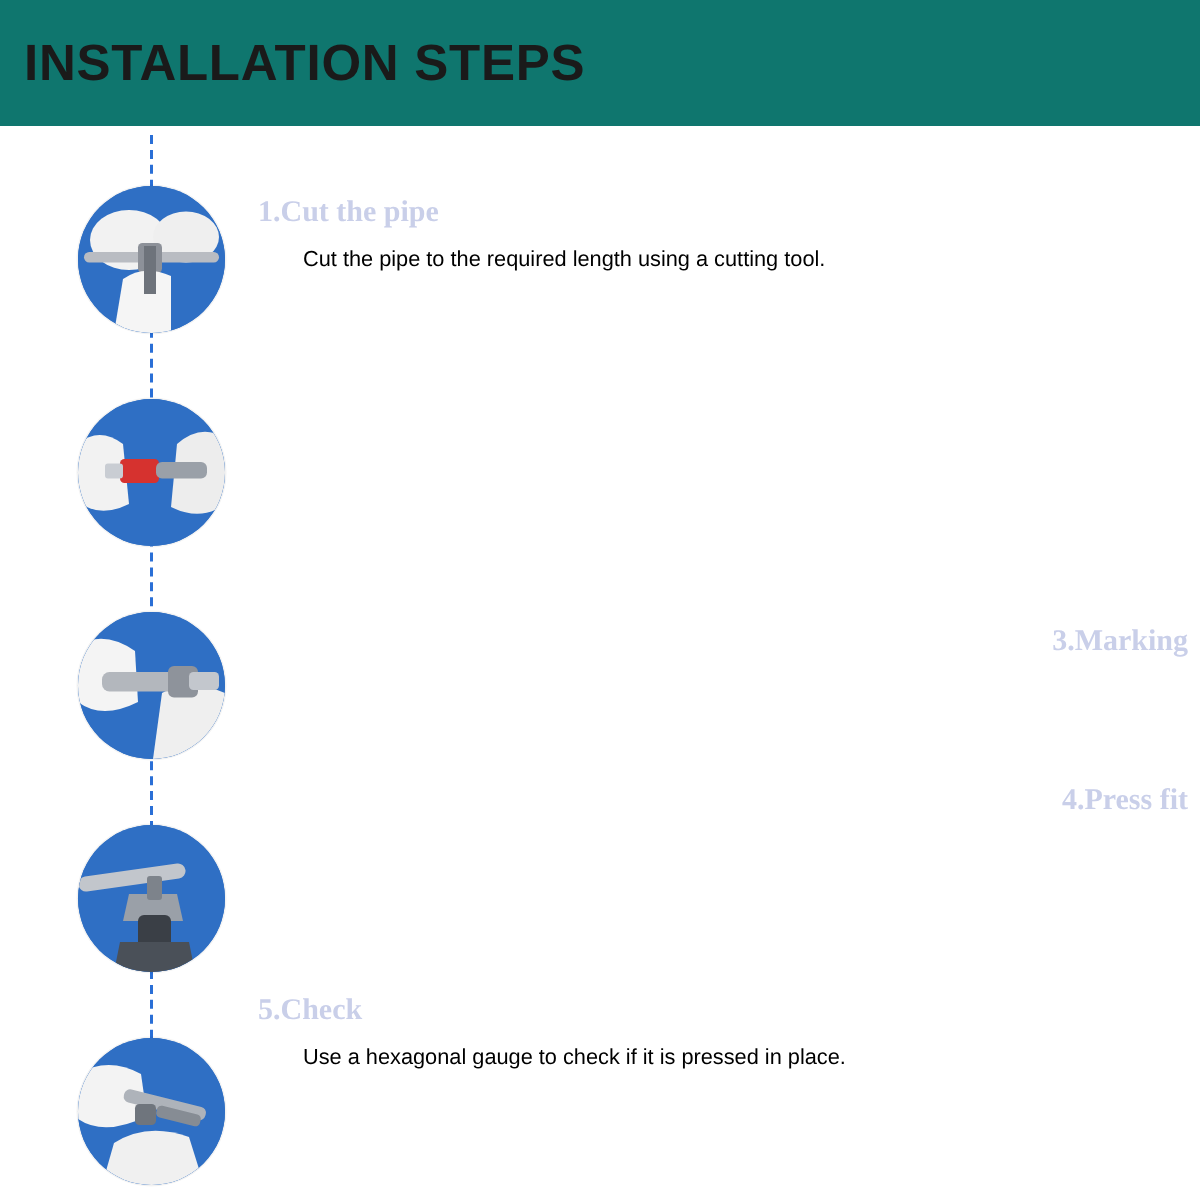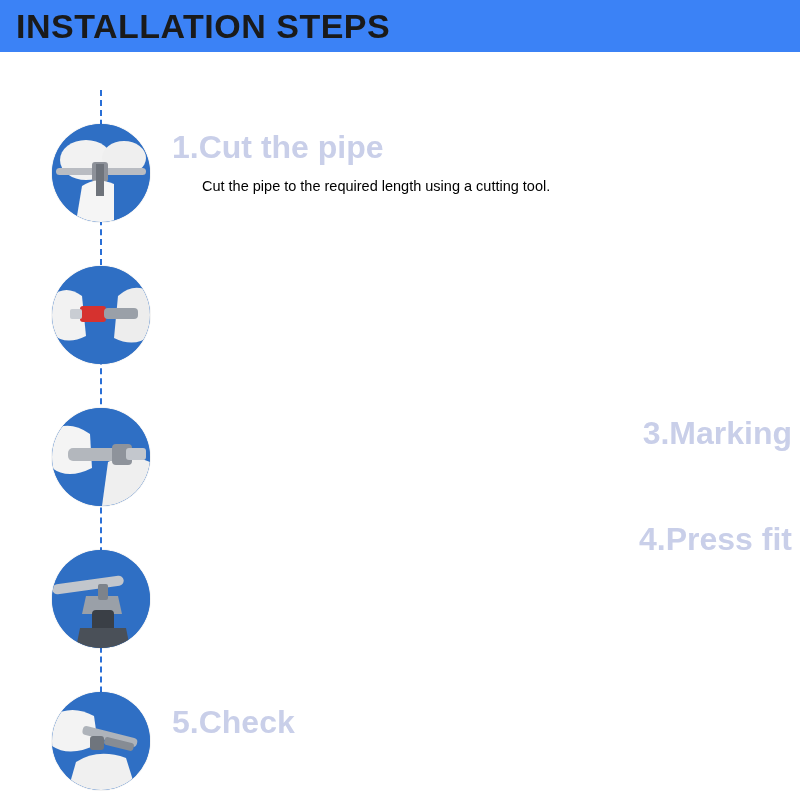--- a/index.html
+++ b/index.html
@@ -18,22 +18,22 @@
     width: 800px;
     height: 800px;
   }
 
   
   .header {
     position: absolute;
     left: 0;
     top: 0;
     width: 800px;
-    height: 52px;
-    background: #3b82f6;
+    height: 84px;
+    background: #0f766e;
     display: flex;
     align-items: center;
   }
   .header-title {
     font-size: 34px;
     font-weight: bold;
     letter-spacing: 0.5px;
     color: #1a1a1a;
     padding-left: 16px;
     line-height: 1;
@@ -78,26 +78,27 @@
   }
   .photo svg { display: block; }
 
   
   .step-block {
     position: absolute;
     left: 172px;
     width: 620px;
   }
   .step-title {
-    font-size: 32px;
+    font-size: 20px;
     font-weight: bold;
     color: #c9cfe9;
     line-height: 1.1;
     margin: 0 0 10px 0;
     white-space: nowrap;
+    font-family: Liberation Serif, serif;
   }
   .step-desc {
     font-size: 14.5px;
     color: #000000;
     line-height: 1.55;
     margin: 0;
     padding-left: 28px;
     max-width: 596px;
   }
   .step-desc.indent-more { padding-left: 30px; }
@@ -181,17 +182,18 @@
   </div>
 
   <div class="step-block" style="top:416px;text-align:right;">
     <p class="step-title">3.Marking</p>
   </div>
 
   <div class="step-block" style="top:522px;text-align:right;">
     <p class="step-title">4.Press fit</p>
   </div>
 
-  <div class="step-block" style="top:662px;margin-top:43px;">
+  <div class="step-block" style="top:662px;">
     <p class="step-title">5.Check</p>
+    <p class="step-desc indent-more">Use a hexagonal gauge to check if it is pressed in place.</p>
   </div>
 
 </div>
 
 </body></html>

